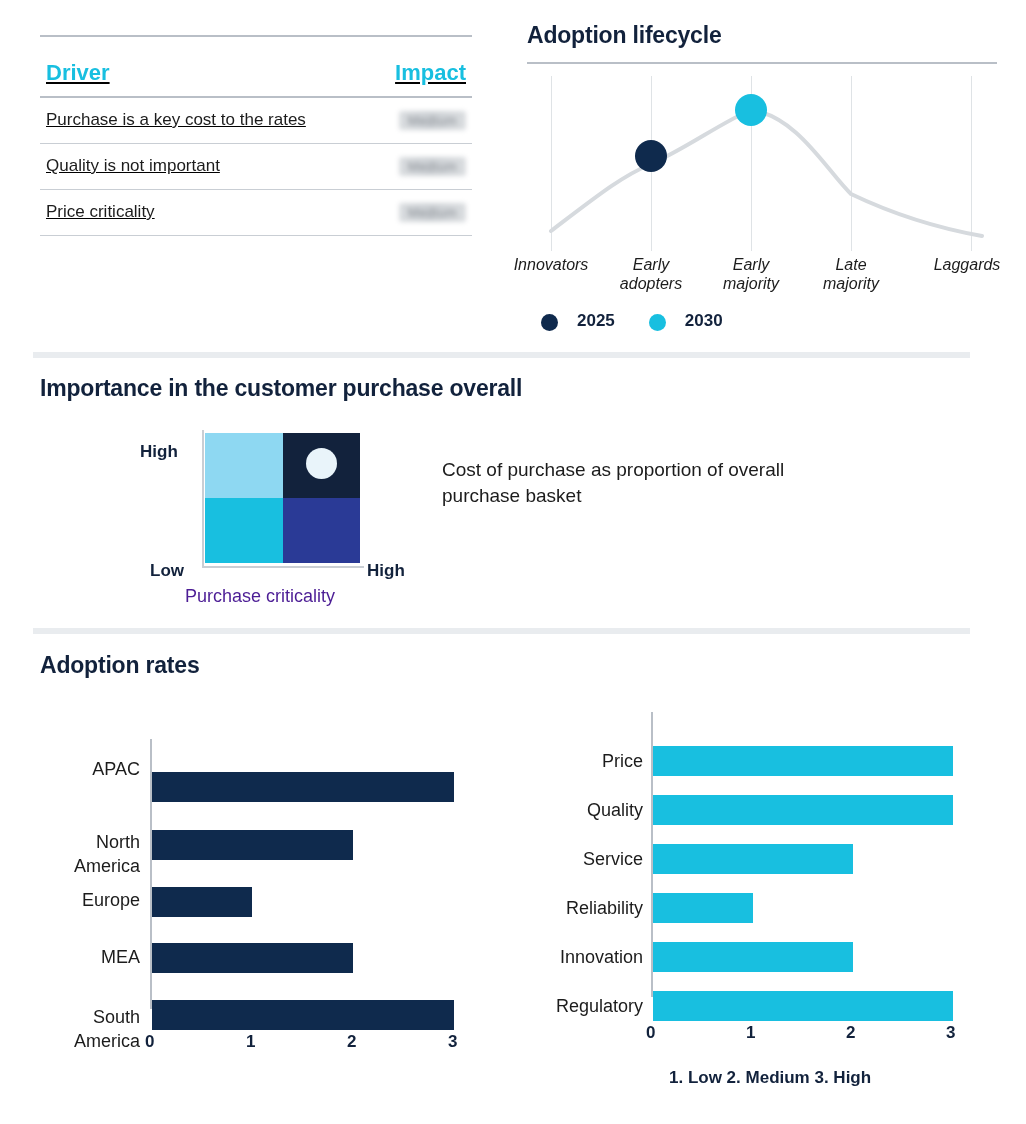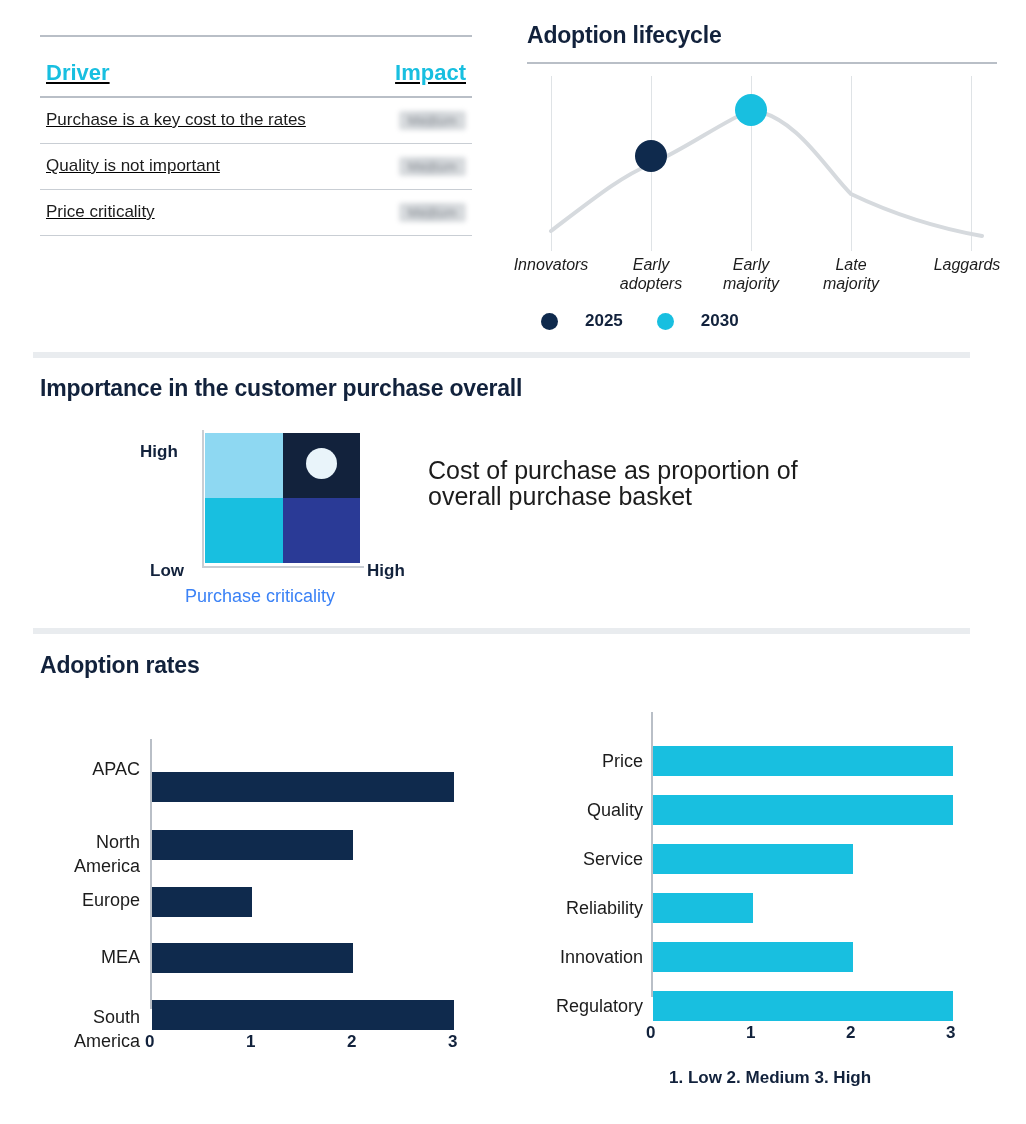--- a/index.html
+++ b/index.html
@@ -103,21 +103,21 @@
     line-height: 19px;
     width: 110px;
     font-style: italic;
   }
   .legend {
     display: flex; align-items: center;
     gap: 10px;
     margin-top: 4px;
     padding-left: 14px;
   }
-  .legend-item { display: flex; align-items: center; gap: 27px; margin-right: 24px; }
+  .legend-item { display: flex; align-items: flex-end; gap: 19px; margin-right: 24px; }
   .legend-dot { width: 17px; height: 17px; border-radius: 50%; }
   .legend-text { font-size: 17px; font-weight: bold; color: #12223c; }
 
   
   #matrix-block {
     position: absolute;
     left: 40px; top: 375px; width: 960px;
   }
   #matrix-grid {
     position: absolute;
@@ -125,30 +125,30 @@
     width: 155px; height: 130px;
   }
   .cell { position: absolute; width: 77.5px; height: 65px; }
   .axis-lbl {
     position: absolute;
     font-size: 17px; font-weight: bold; color: #12223c;
   }
   .axis-line { position: absolute; background: #c9ced4; }
   .matrix-note {
     position: absolute;
-    left: 388px; top: 82px;
+    left: 402px; top: 82px;
     width: 420px;
-    font-size: 25px;
+    font-size: 19px;
     color: #1c1c1c;
     line-height: 26px;
   }
   .matrix-xcap {
     position: absolute;
     left: 145px; top: 211px;
-    font-size: 18px; color: #3b82f6;
+    font-size: 18px; color: #4c1d95;
   }
 
   
   #bars-left { position: absolute; left: 40px; top: 652px; width: 470px; }
   #bars-right { position: absolute; left: 521px; top: 652px; width: 480px; }
 
   .barchart {
     position: relative;
     margin-top: 18px;
   }

